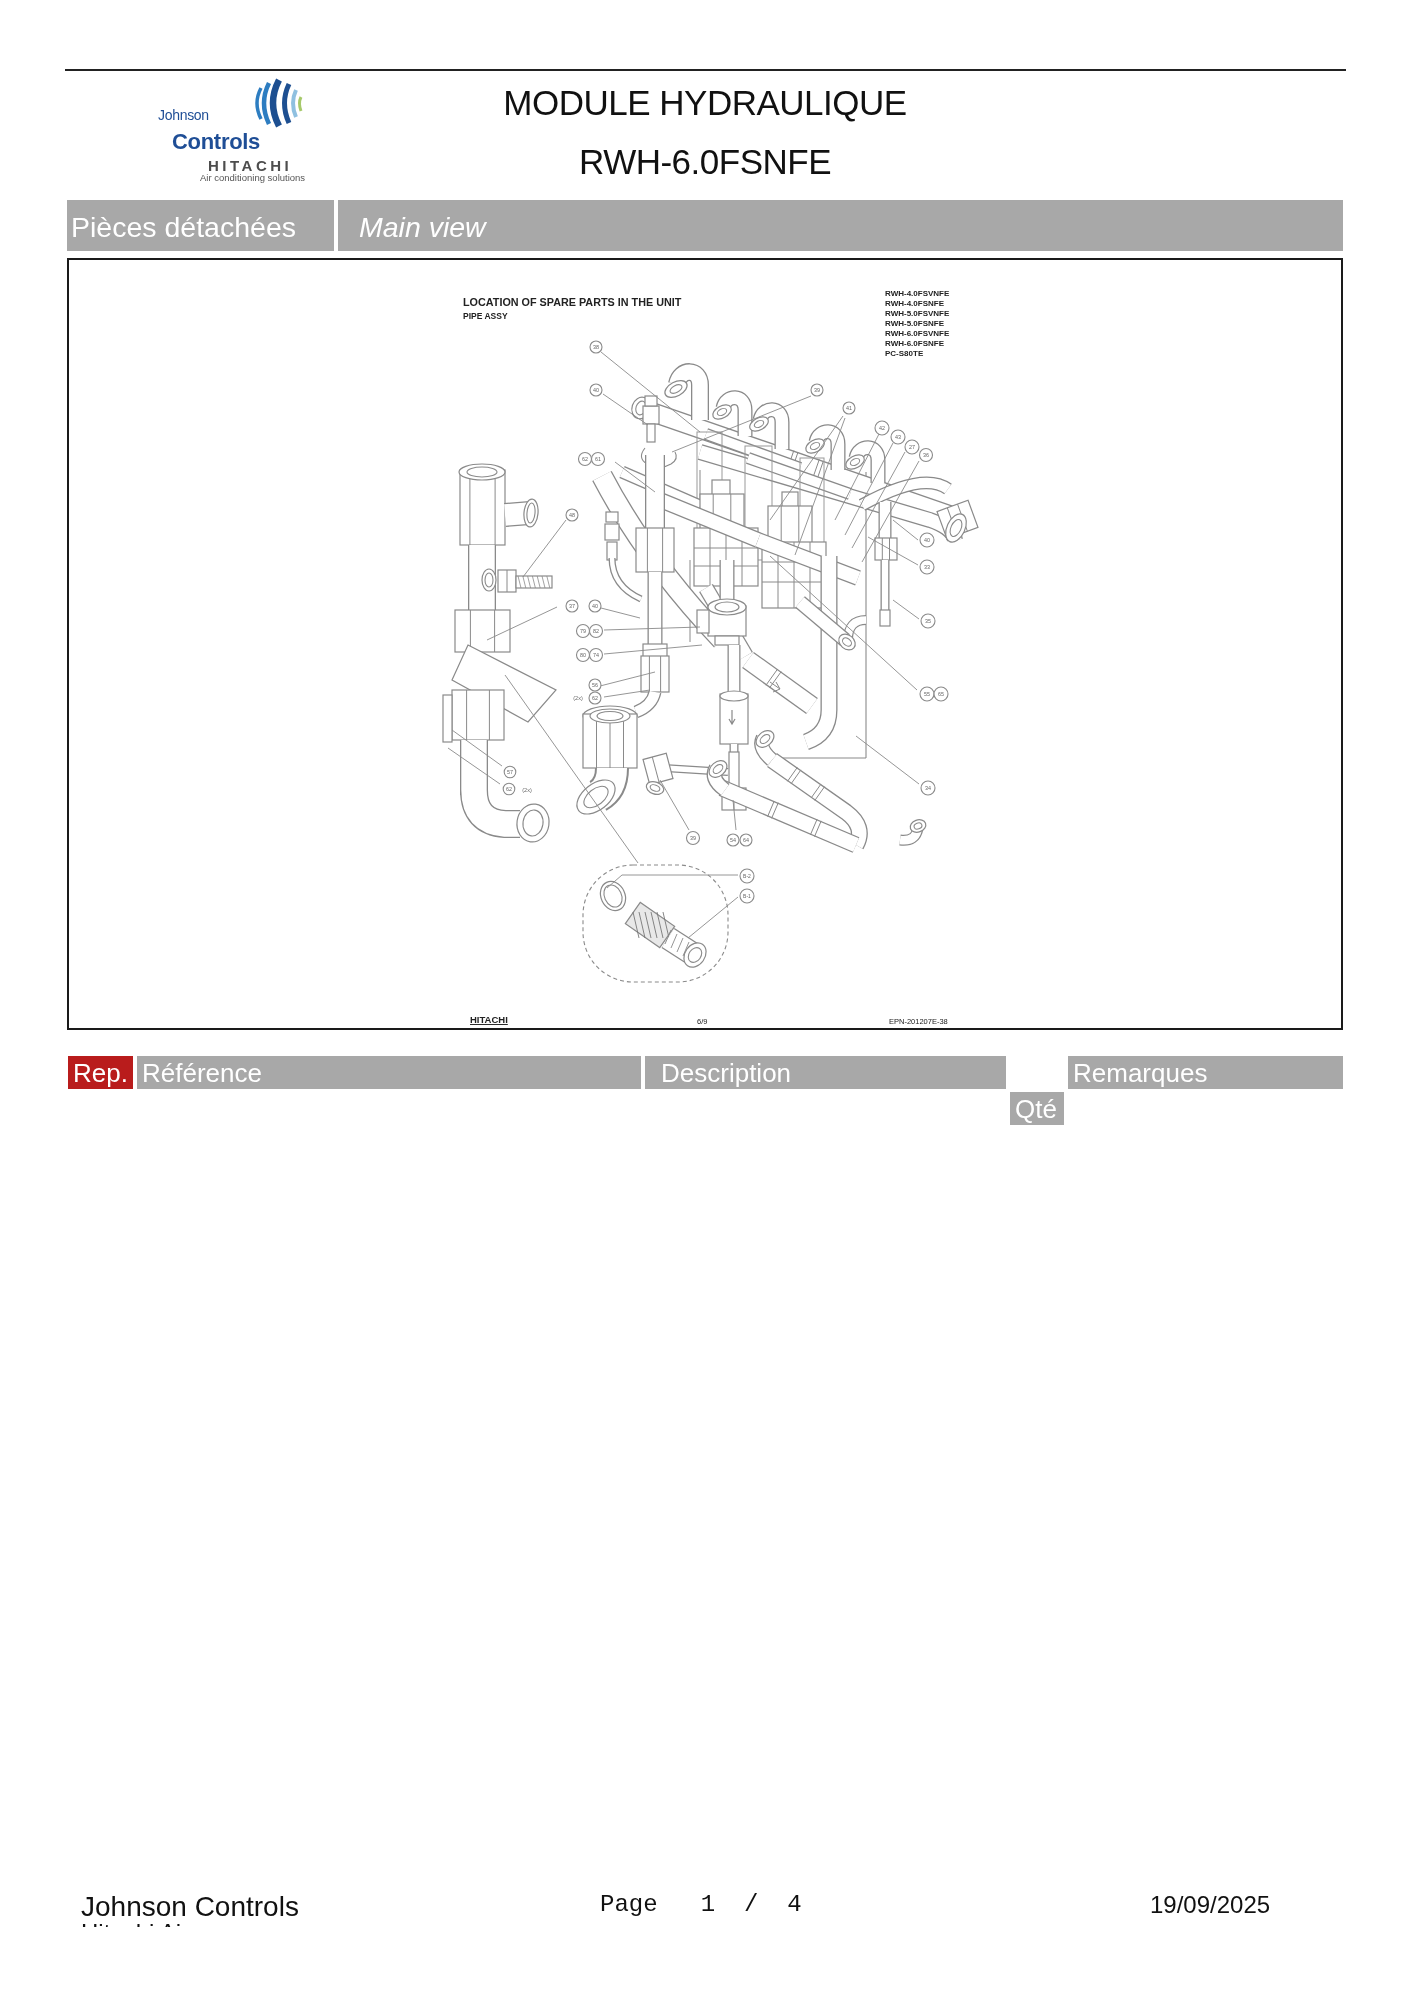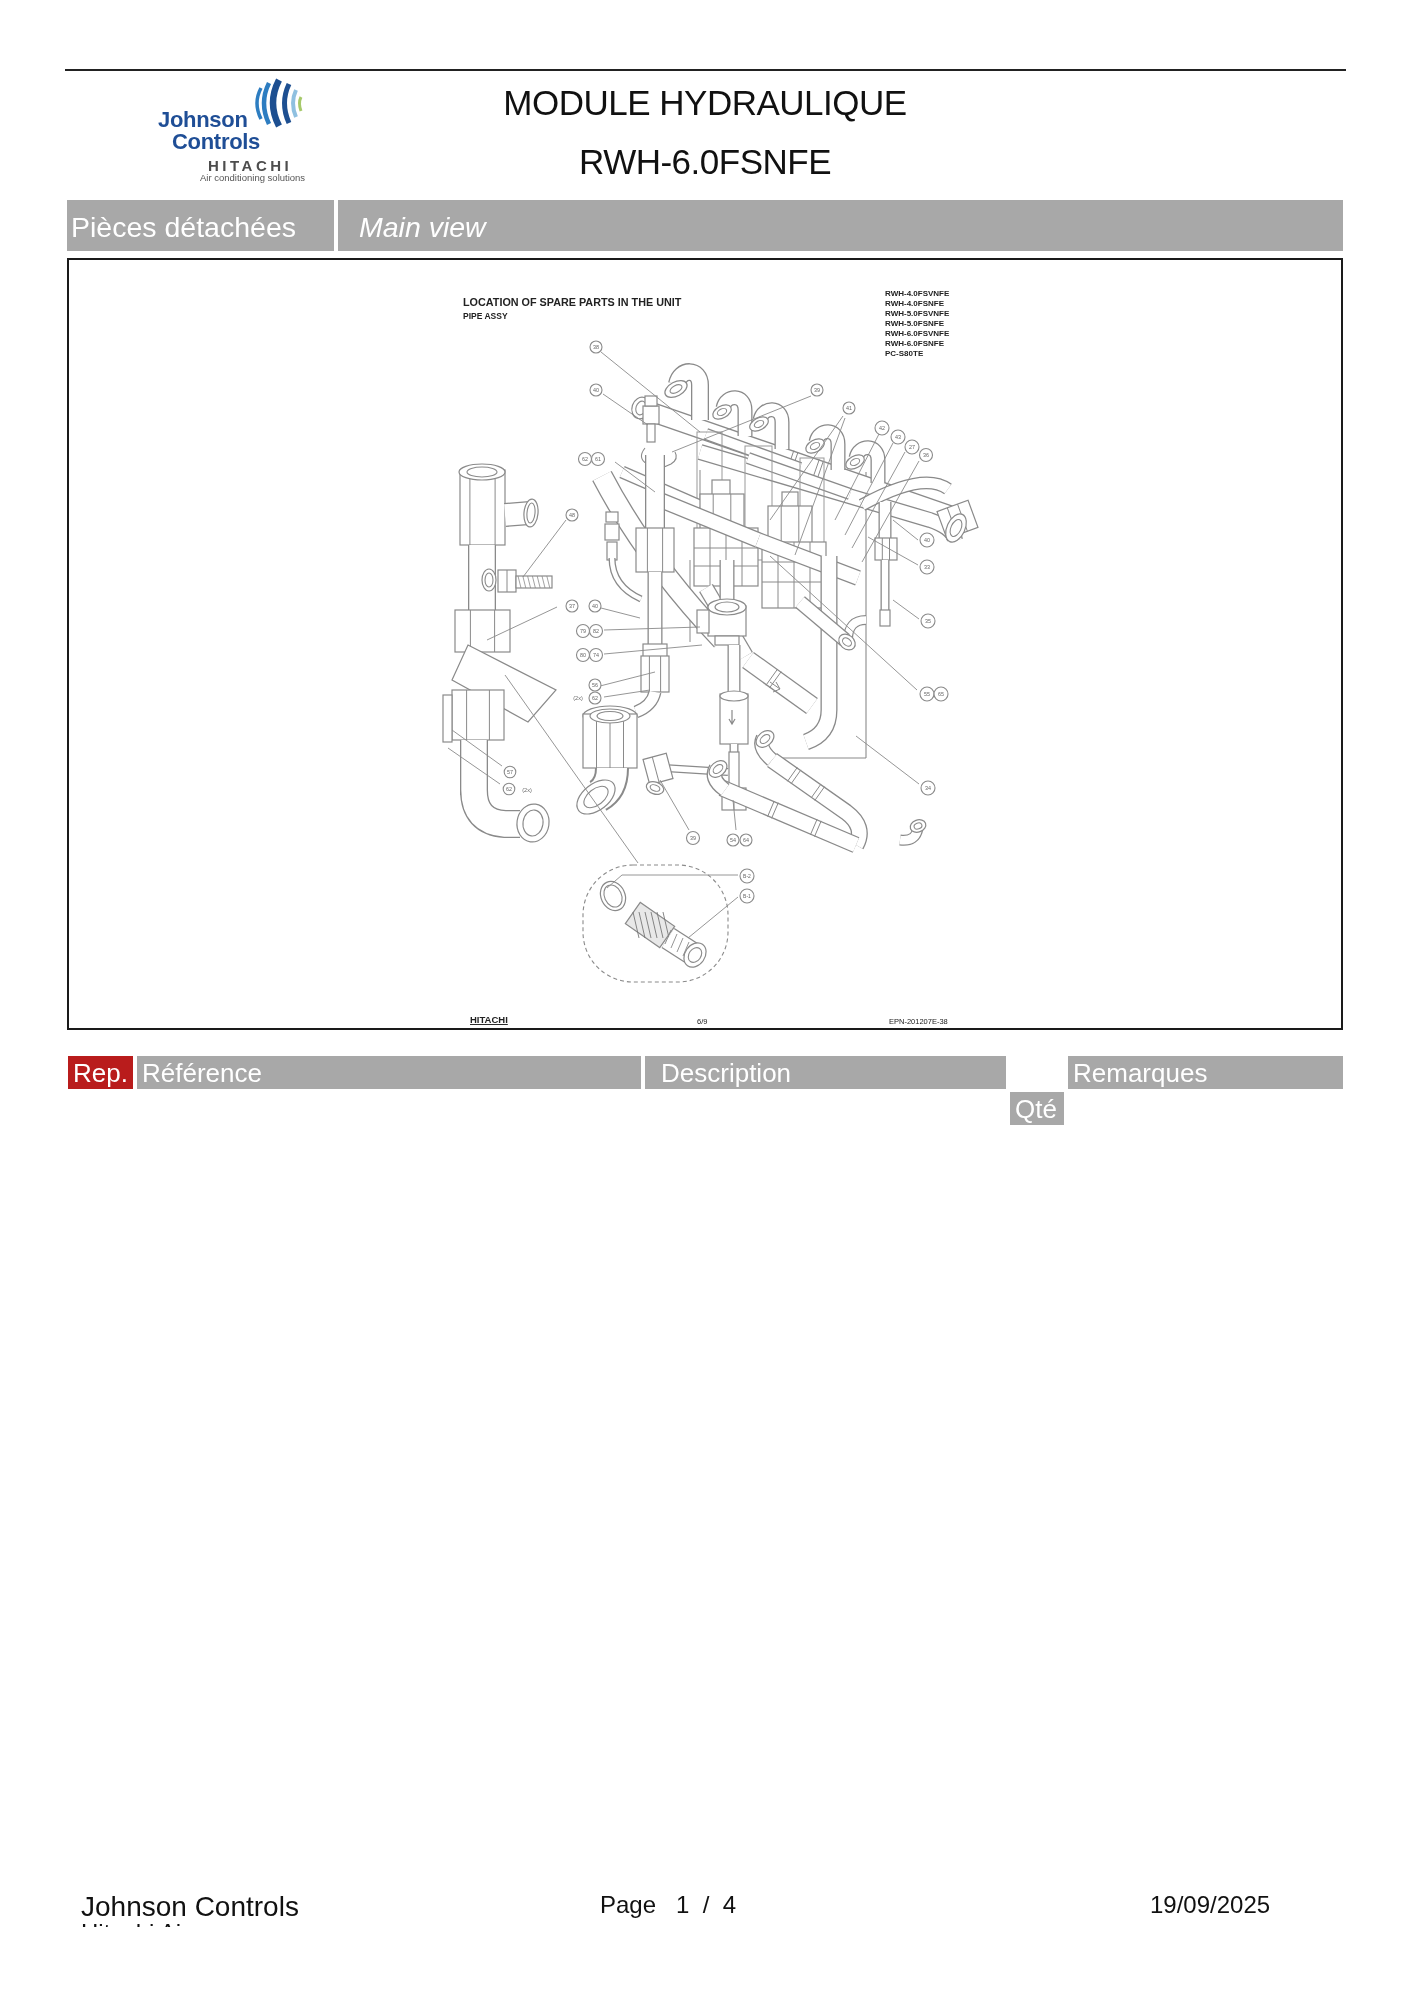--- a/index.html
+++ b/index.html
@@ -4,21 +4,21 @@
 <style>
   html,body { margin:0; padding:0; background:#fff; }
   body { width:1410px; height:1993px; position:relative; font-family:"Liberation Sans", sans-serif; overflow:hidden; }
   .abs { position:absolute; }
 </style>
 </head>
 <body>
 
 <div class="abs" style="left:65px;top:69px;width:1281px;height:2px;background:#222;"></div>
 
-<div class="abs" style="left:158px;top:107px;font-size:22px;font-weight:bold;color:#1f4e96;letter-spacing:-0.3px;">Johnson</div>
+<div class="abs" style="left:158px;top:107px;font-size:14px;font-weight:normal;color:#1f4e96;letter-spacing:-0.3px;">Johnson</div>
 <div class="abs" style="left:172px;top:129px;font-size:22px;font-weight:bold;color:#1f4e96;letter-spacing:-0.3px;">Controls</div>
 
 <svg class="abs" style="left:253px;top:78px;" width="50" height="50" viewBox="0 0 50 50">
   <g fill="none">
     <path d="M8,10 Q0,25 8,41" stroke="#2d7dc1" stroke-width="3.5"></path>
     <path d="M16,5 Q6,25 16,46" stroke="#2d7dc1" stroke-width="4.5"></path>
     <path d="M26,2 Q14,25 26,48" stroke="#1d4f91" stroke-width="6.5"></path>
     <path d="M36,6 Q27,25 36,45" stroke="#1d4f91" stroke-width="5"></path>
     <path d="M43,12 Q37,25 43,39" stroke="#8fc0e0" stroke-width="4"></path>
     <path d="M48,19 Q45,25 48,33" stroke="#a6c96a" stroke-width="3"></path>
@@ -653,15 +653,15 @@
 <div class="abs" style="left:645px;top:1056px;width:361px;height:33px;background:#a8a8a8;color:#fff;font-size:26px;line-height:34px;padding-left:16px;box-sizing:border-box;">Description</div>
 
 <div class="abs" style="left:1010px;top:1056px;width:54px;height:33px;background:#a8a8a8;color:#fff;font-size:26px;line-height:34px;padding-left:5px;box-sizing:border-box;margin-top:36px;">Qté</div>
 
 <div class="abs" style="left:1068px;top:1056px;width:275px;height:33px;background:#a8a8a8;color:#fff;font-size:26px;line-height:34px;padding-left:5px;box-sizing:border-box;">Remarques</div>
 
 <div class="abs" style="left:81px;top:1891px;font-size:28px;color:#111;">Johnson Controls</div>
 
 <div class="abs" style="left:81px;top:1919px;font-size:24px;color:#111;height:8px;width:100px;overflow:hidden;white-space:nowrap;">Hitachi Air conditioning</div>
 
-<div class="abs" style="left:600px;top:1891px;font-size:24px;color:#111;">Page&nbsp;&nbsp;&nbsp;1&nbsp;&nbsp;/&nbsp;&nbsp;4</div>
+<div class="abs" style="left:600px;top:1891px;font-size:24px;color:#111;font-family:Liberation Mono, monospace;">Page&nbsp;&nbsp;&nbsp;1&nbsp;&nbsp;/&nbsp;&nbsp;4</div>
 
 <div class="abs" style="left:1150px;top:1891px;font-size:24px;color:#111;">19/09/2025</div>
 
 </body></html>

